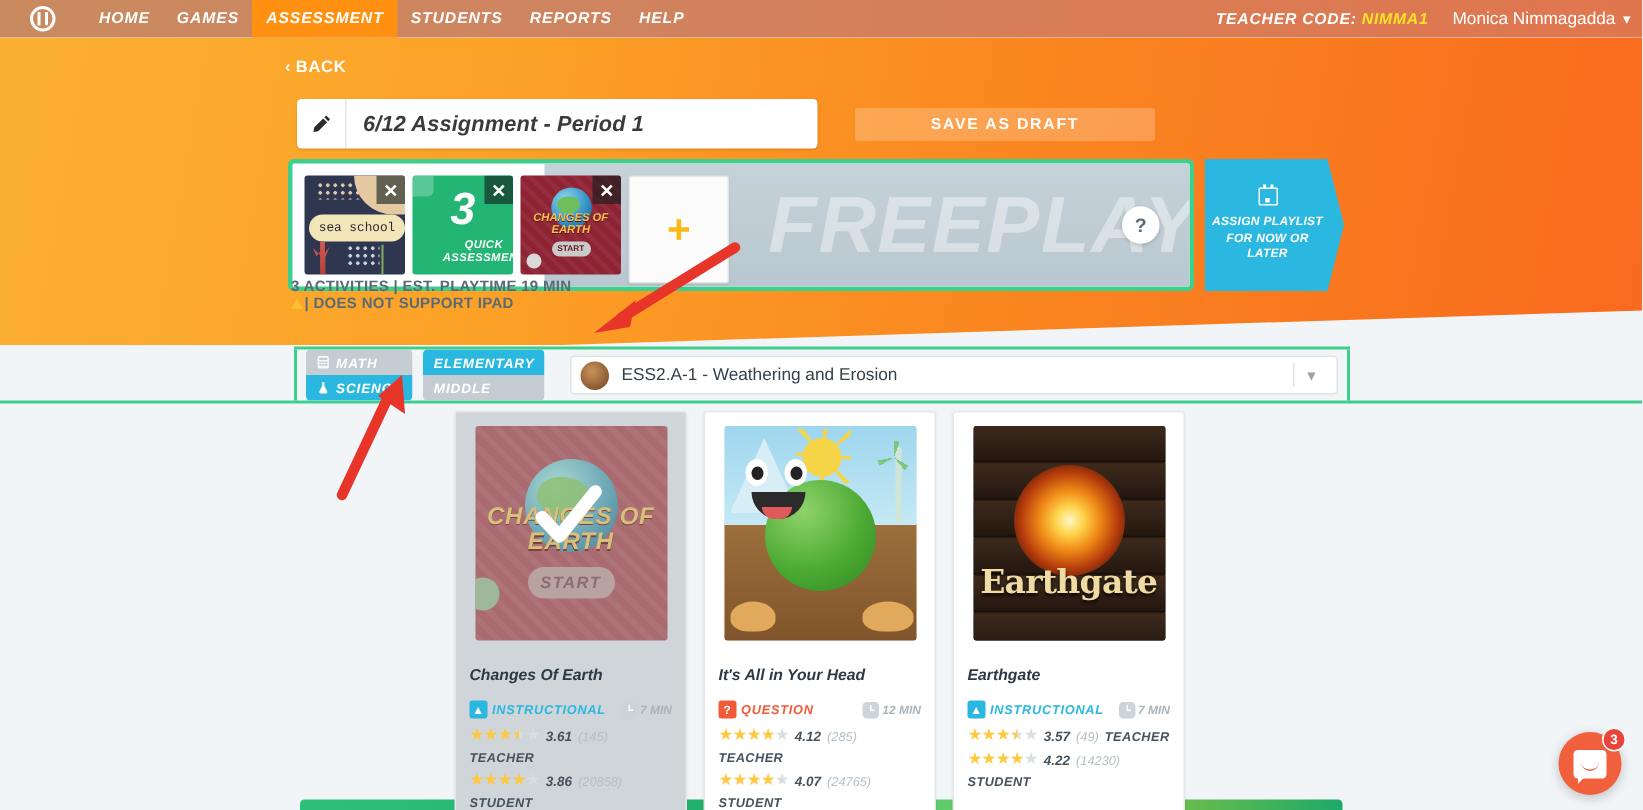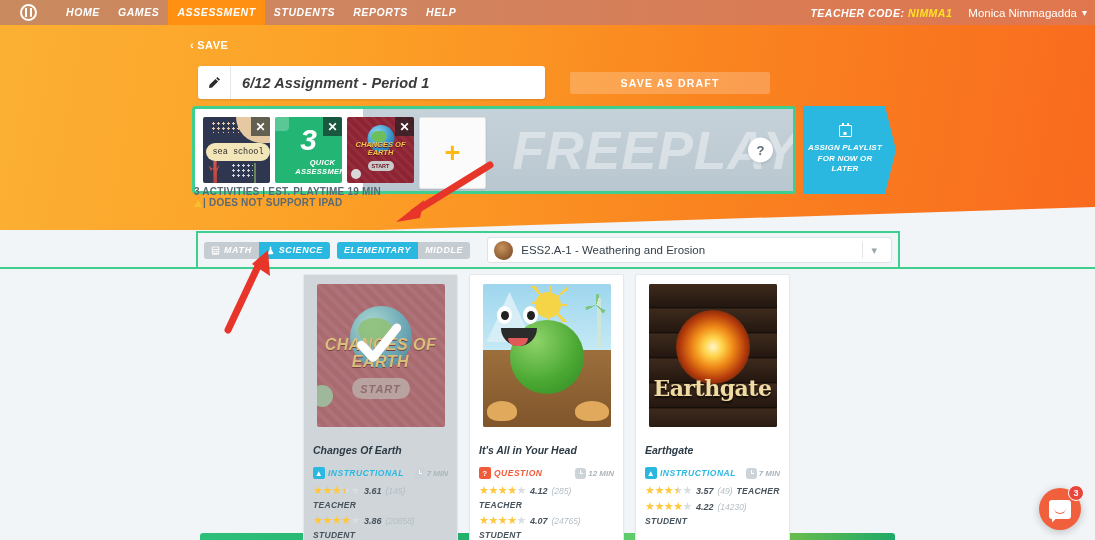--- a/index.html
+++ b/index.html
@@ -178,21 +178,21 @@
     position: absolute; top: 231px; left: 196px; width: 704px; height: 38px;
     border: 2px solid #3ECF8E; border-left: none; border-right: none;
     background: #f2f5f7; z-index: 18;
     display: flex; align-items: center; padding: 0 8px; gap: 7px;
   }
   .filter-bar:before{ content:""; position:absolute; left:0; top:0; bottom:0; width:2px; background:#3ECF8E;}
   .filter-bar:after{ content:""; position:absolute; right:0; top:0; bottom:0; width:2px; background:#3ECF8E;}
   .green-rule-left { position:absolute; top:267px; left:0; width:196px; height:2px; background:#3ECF8E; z-index:17;}
   .green-rule-right { position:absolute; top:267px; left:898px; width:197px; height:2px; background:#3ECF8E; z-index:17;}
 
-  .chip-group { display: flex; border-radius: 3px; overflow: hidden; }
+  .chip-group { display: flex; border-radius: 3px; overflow: hidden; flex-direction: column; }
   .chip {
     height: 17px; padding: 0 7px; font-size: 9px; font-weight: bold; font-style: italic;
     letter-spacing: .6px; display: flex; align-items: center; gap: 4px; cursor: pointer;
     background: #c5ccd2; color: #fff;
   }
   .chip.on { background: #2BB8E0; color: #fff; }
   .chip-ic { width:9px; height:9px; display:inline-block; }
   .std-select {
     flex: 1; height: 26px; background: #fff; border: 1px solid #dfe3e6; border-radius: 3px;
     display: flex; align-items: center; padding: 0 8px 0 6px; margin-left: 10px; cursor: pointer;
@@ -336,21 +336,21 @@
     <div class="user-name">
       <span>Monica Nimmagadda</span>
       <span class="caret-dn">▾</span>
     </div>
   </div>
 
   <div class="orange-header"></div>
 
   <div class="back-link">
     <span>‹</span>
-    <span>SAVE</span>
+    <span>BACK</span>
   </div>
 
   <div class="title-row">
     <div class="title-box">
       <div class="pencil-cell">
         <svg width="13" height="13" viewBox="0 0 16 16">
             <path d="M11.6 1.2l3.2 3.2-1.5 1.5-3.2-3.2zM9.2 3.6l3.2 3.2-7.3 7.3-3.9.7.7-3.9z" fill="#2b2b2b"></path>
           </svg>
       </div>
       <div class="title-text">6/12 Assignment - Period 1</div>

